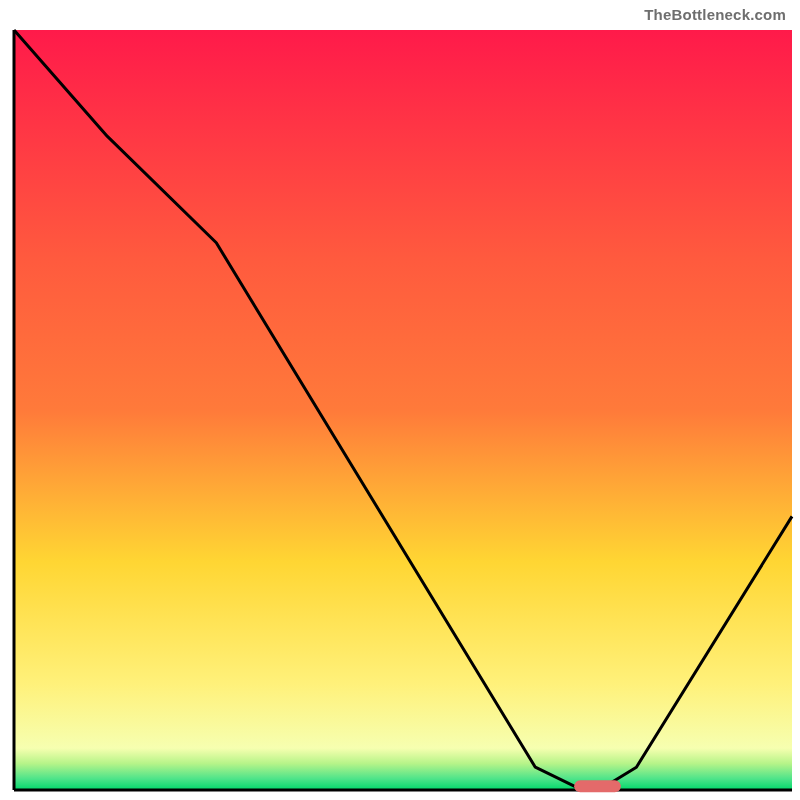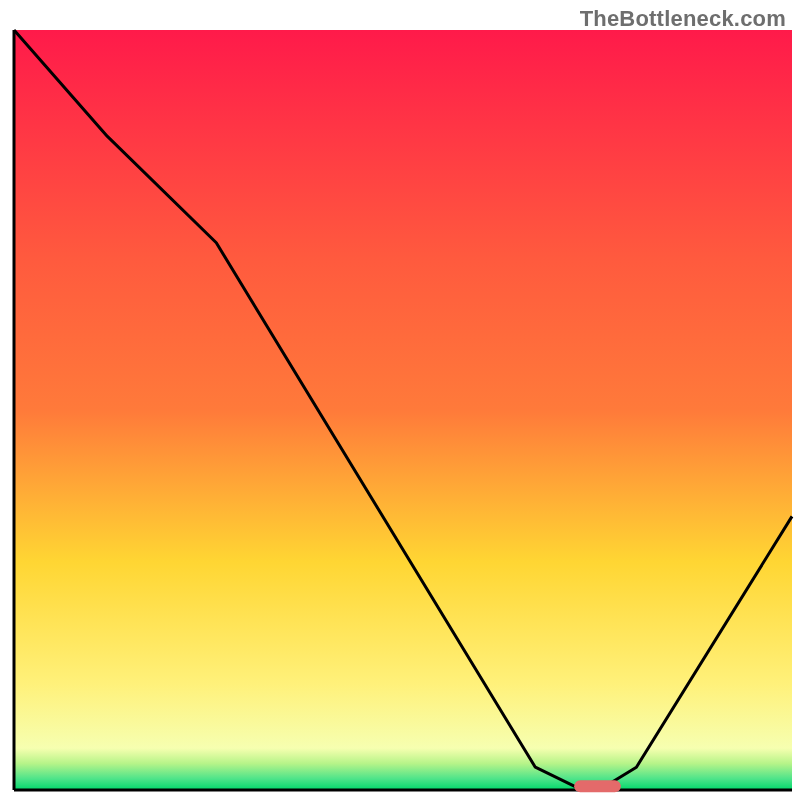--- a/index.html
+++ b/index.html
@@ -12,21 +12,21 @@
   }
   .container {
     position: relative;
     width: 800px;
     height: 800px;
   }
   .watermark {
     position: absolute;
     top: 6px;
     right: 14px;
-    font-size: 22px;
+    font-size: 15px;
     font-weight: bold;
     color: #6e6e6e;
     letter-spacing: 0.2px;
     z-index: 10;
   }
   svg {
     display: block;
   }
 </style>
 </head>

